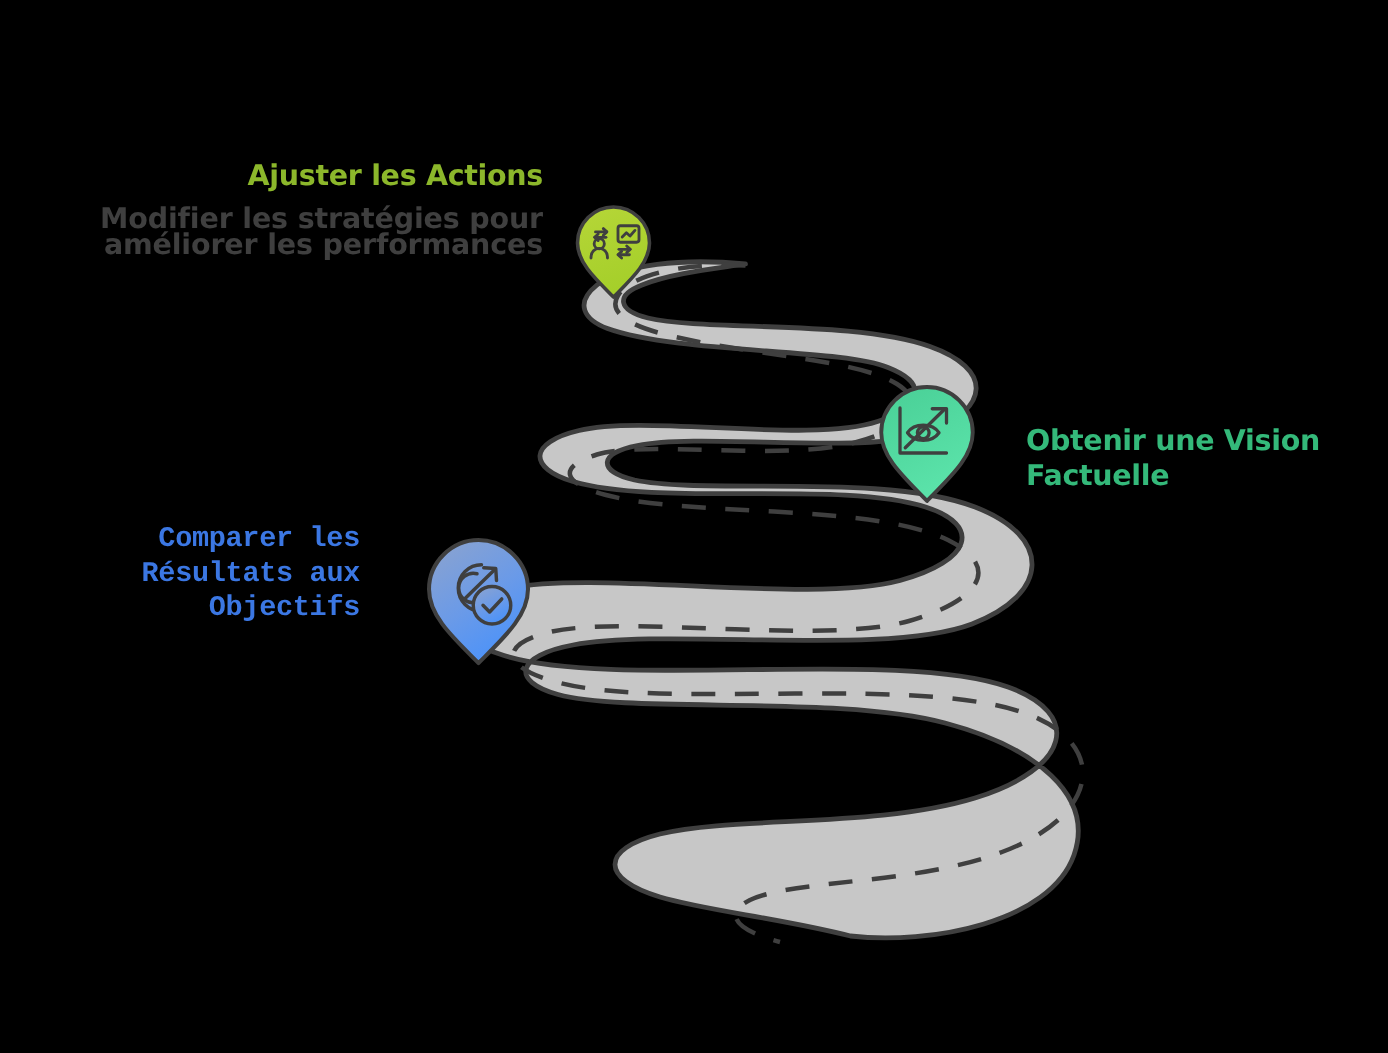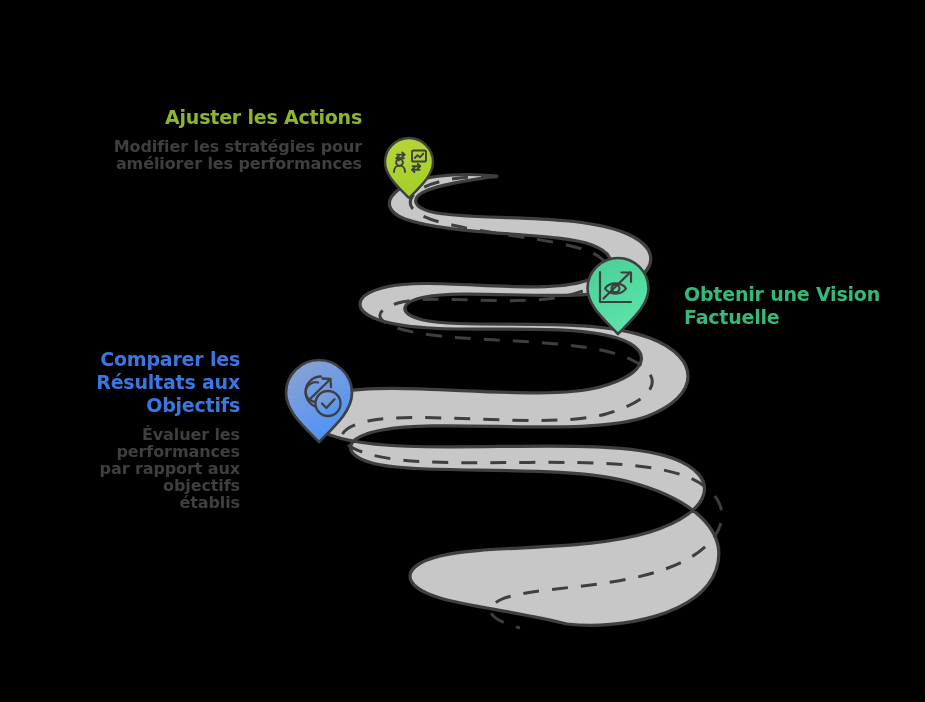--- a/index.html
+++ b/index.html
@@ -36,21 +36,21 @@
   .label-title {
     font-weight: bold;
     font-size: 19px;
     line-height: 23px;
     letter-spacing: -0.2px;
     margin: 0 0 9px 0;
     white-space: pre-line;
   }
   .label-desc {
     font-weight: bold;
-    font-size: 16px;
+    font-size: 19px;
     line-height: 17px;
     color: #3f3f3f;
     letter-spacing: -0.1px;
     margin: 0;
     white-space: pre-line;
   }
 
   #block-adjust {
     left: 56px;
     top: 106px;
@@ -66,20 +66,21 @@
     text-align: left;
     margin-top: 28px;
   }
   #block-vision .label-title { color: #34b97a; }
 
   #block-compare {
     left: 40px;
     top: 348px;
     width: 200px;
     text-align: right;
+    font-family: Liberation Mono, monospace;
   }
   #block-compare .label-title { color: #3b77e3; }
 
   
   .pin {
     position: absolute;
   }
   .pin svg { display: block; }
 </style>
 </head>
@@ -221,18 +222,15 @@
 
   <div class="label-block" id="block-vision">
     <p class="label-title">Obtenir une Vision
 Factuelle</p>
   </div>
 
   <div class="label-block" id="block-compare">
     <p class="label-title">Comparer les
 Résultats aux
 Objectifs</p>
-    <p class="label-desc">Évaluer les performances
-par rapport aux objectifs
-établis</p>
   </div>
 
 </div>
 
 </body></html>

